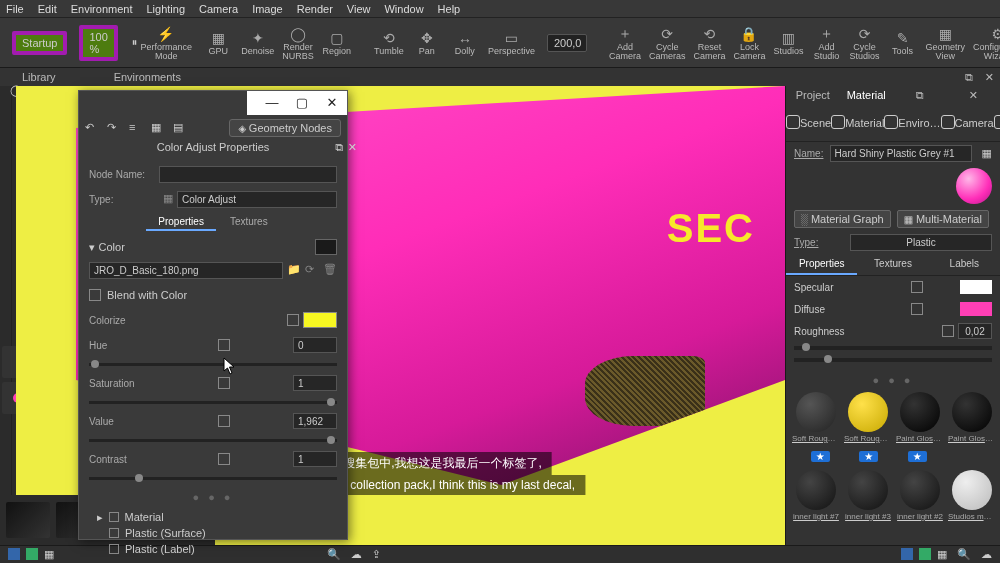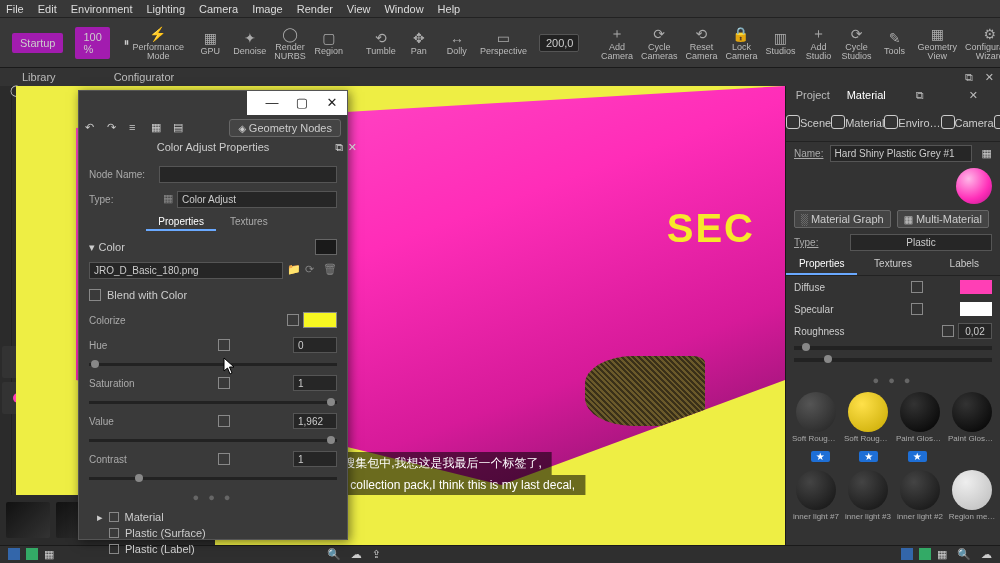--- a/index.html
+++ b/index.html
@@ -4,21 +4,21 @@
 <style>
 * { margin:0; padding:0; box-sizing:border-box; font-family:"Segoe UI",Arial,sans-serif; font-size:11px; color:#ccc; }
 body { background:#2b2b2b; width:1000px; height:563px; overflow:hidden; position:relative; }
 .menubar { height:18px; background:#383838; display:flex; align-items:center; padding:0 6px; gap:14px; border-bottom:1px solid #222; }
 .menubar span { color:#ddd; cursor:pointer; }
 .toolbar { height:50px; background:#383838; display:flex; align-items:center; padding:0 8px; gap:4px; border-bottom:1px solid #1a1a1a; }
 .tbtn { display:flex; flex-direction:column; align-items:center; justify-content:center; min-width:38px; height:42px; padding:2px 4px; border-radius:2px; }
 .tbtn .ico { font-size:14px; height:18px; display:flex; align-items:center; color:#aaa;}
 .tbtn .lbl { font-size:9px; line-height:9px; text-align:center; color:#bbb; white-space:pre; }
 .sep { width:1px; height:36px; background:#222; margin:0 3px; }
-.zoom-box { background:#a21caf; padding:2px 6px; border:2px solid #a21caf; border-radius:2px; margin:12px 4px;}
+.zoom-box { background:#4d7c0f; padding:2px 6px; border:4px solid #a21caf; border-radius:2px; margin:12px 4px;}
 .num-box { background:#222; padding:2px 6px; border:1px solid #555; border-radius:2px; margin:0 4px; min-width:40px; text-align:center;}
 .tabbar { height:18px; background:#333; display:flex; align-items:center; padding-left:8px; }
 .tab { padding:0 14px; height:18px; line-height:18px; color:#bbb; }
 .tab.closex { margin-left:auto; padding:0 6px;}
 
 .main { position:absolute; top:86px; left:0; right:0; bottom:18px; display:flex; }
 .left-strip { width:12px; background:#2b2b2b; border-right:1px solid #222;}
 .thumbs { position:absolute; left:2px; top:260px; width:40px;}
 .thumbs .sq { width:32px; height:32px; background:#333; margin-bottom:4px; border-radius:2px; position:relative;}
 .thumbs .sq .dot{ width:10px;height:10px;background:#ff3fb5;border-radius:50%;position:absolute;left:11px;top:11px;}
@@ -78,21 +78,21 @@
 .rp-subtabs{ display:flex; border-bottom:1px solid #222;}
 .rp-subtabs span{ flex:1; text-align:center; padding:4px 0; font-size:10px;}
 .rp-subtabs span.active{ border-bottom:2px solid #6aa9ff; color:#fff;}
 .prop-row{ display:flex; align-items:center; padding:3px 8px; height:22px;}
 .prop-row .lab{width:80px;font-size:10px;}
 .sw-pink{width:32px;height:14px;background:#ff3fb5;margin-left:auto;}
 .sw-wht{width:32px;height:14px;background:#fff;margin-left:auto;}
 .num-sm{width:34px;background:#262626;border:1px solid #555;height:16px;text-align:center;font-size:10px;margin-left:4px;}
 .chk{width:12px;height:12px;border:1px solid #888;margin-left:auto;}
 .mat-grid { display:grid; grid-template-columns:repeat(4,1fr); gap:4px; padding:6px; }
-.mball{ display:flex;flex-direction:column;align-items:center;}
+.mball{ display:flex;flex-direction:column;align-items:center;text-decoration:underline;}
 .mball .ball{width:40px;height:40px;border-radius:50%;}
 .mball .cap{font-size:8px;color:#aaa;text-align:center;margin-top:2px;white-space:nowrap;overflow:hidden;text-overflow:ellipsis;width:48px;}
 .star-row{display:flex;justify-content:space-around;padding:2px 10px;}
 .star-row span{background:#1e6fd6;color:#fff;font-size:10px;padding:0 5px;border-radius:2px;}
 
 .statusbar { position:absolute; left:0; right:0; bottom:0; height:18px; background:#2f2f2f; display:flex; align-items:center; padding:0 8px; gap:10px; border-top:1px solid #1a1a1a;}
 .statusbar .grp{display:flex;gap:6px;}
 .statusbar .sq{width:12px;height:12px;background:#3a6;}  
 .statusbar .sq.b{background:#36a;}
 svg.cursor-svg{width:14px;height:18px;}
@@ -214,21 +214,21 @@
       <div class="tbtn">
         <span class="ico">⚙</span>
         <span class="lbl">Configurator
 Wizard</span>
       </div>
     </div>
 </div>
 
 <div class="tabbar">
   <span class="tab">Library</span>
-  <span class="tab" style="margin-left:30px;">Configurator</span>
+  <span class="tab" style="margin-left:30px;">Environments</span>
   <span class="tab closex">⧉</span>
   <span class="tab closex" style="margin-left:0;">✕</span>
 </div>
 
 <div class="main">
   <div class="left-strip"></div>
 
   <div style="position:absolute;left:10px;top:-2px;display:flex;gap:10px;">
     <span>◯</span>
     <span>▢</span>
@@ -301,28 +301,28 @@
     <div class="rp-row">
       <span class="lab">Type:</span>
       <input class="inp" style="text-align: center;" value="Plastic">
     </div>
     <div class="rp-subtabs">
       <span class="active">Properties</span>
       <span>Textures</span>
       <span>Labels</span>
     </div>
     <div class="prop-row">
+        <span class="lab">Specular</span>
+        <span class="chk"></span>
+        <div class="sw-wht"></div>
+      </div>
+    <div class="prop-row">
         <span class="lab">Diffuse</span>
         <span class="chk"></span>
         <div class="sw-pink"></div>
-      </div>
-    <div class="prop-row">
-        <span class="lab">Specular</span>
-        <span class="chk"></span>
-        <div class="sw-wht"></div>
       </div>
     <div class="prop-row">
         <span class="lab">Roughness</span>
         <span class="chk"></span>
         <input class="num-sm" value="0,02" style="">
       </div>
     <div class="prop-row" style="height:12px;">
         <div style="flex:1;height:4px;background:#222;position:relative;">
           <div style="position:absolute;left:8px;top:-3px;width:8px;height:8px;border-radius:50%;background:#888;"></div>
         </div>
@@ -365,21 +365,21 @@
         <div class="mball">
           <div class="ball" style="background:radial-gradient(circle at 35% 30%,#444,#111)"></div>
           <div class="cap">inner light #3</div>
         </div>
         <div class="mball">
           <div class="ball" style="background:radial-gradient(circle at 35% 30%,#444,#111)"></div>
           <div class="cap">inner light #2</div>
         </div>
         <div class="mball">
           <div class="ball" style="background:radial-gradient(circle at 35% 30%,#eee,#bbb)"></div>
-          <div class="cap">Region me…</div>
+          <div class="cap">Studios me…</div>
         </div>
       </div>
   </div>
 </div>
 
 <div class="dialog">
   <div class="winctrl">
     <span>—</span>
     <span>▢</span>
     <span>✕</span>

